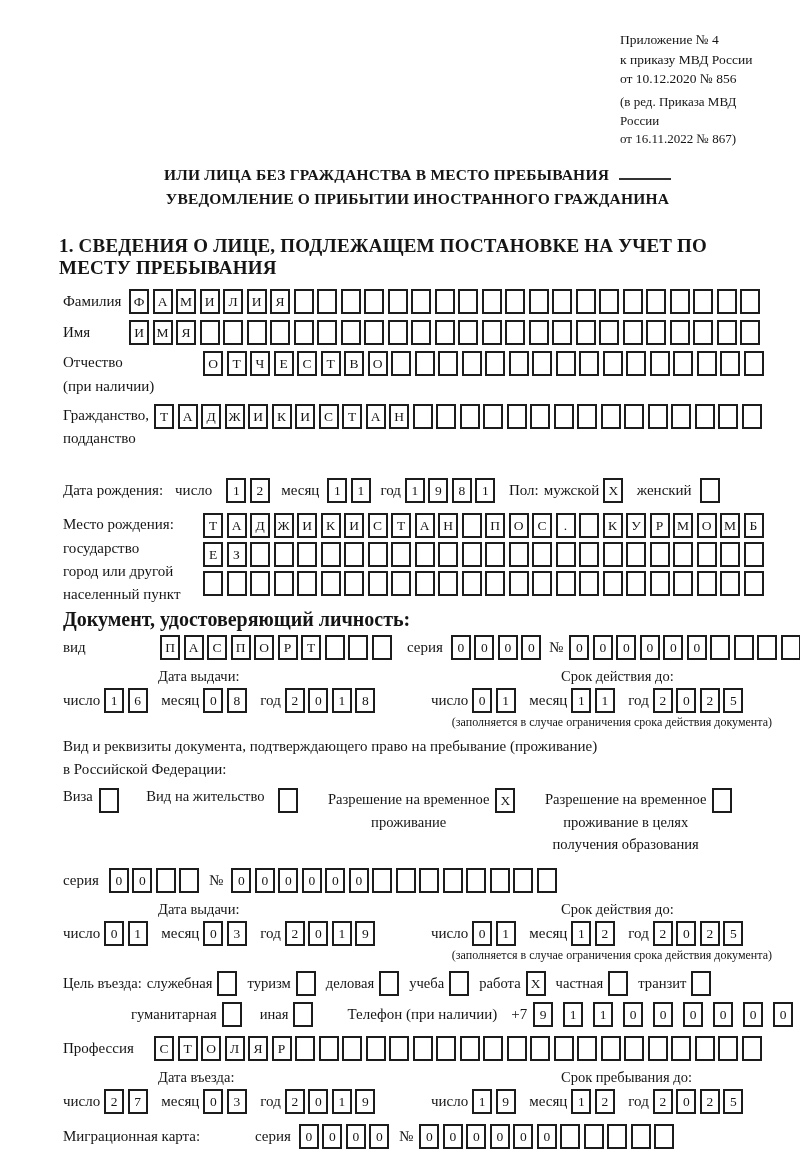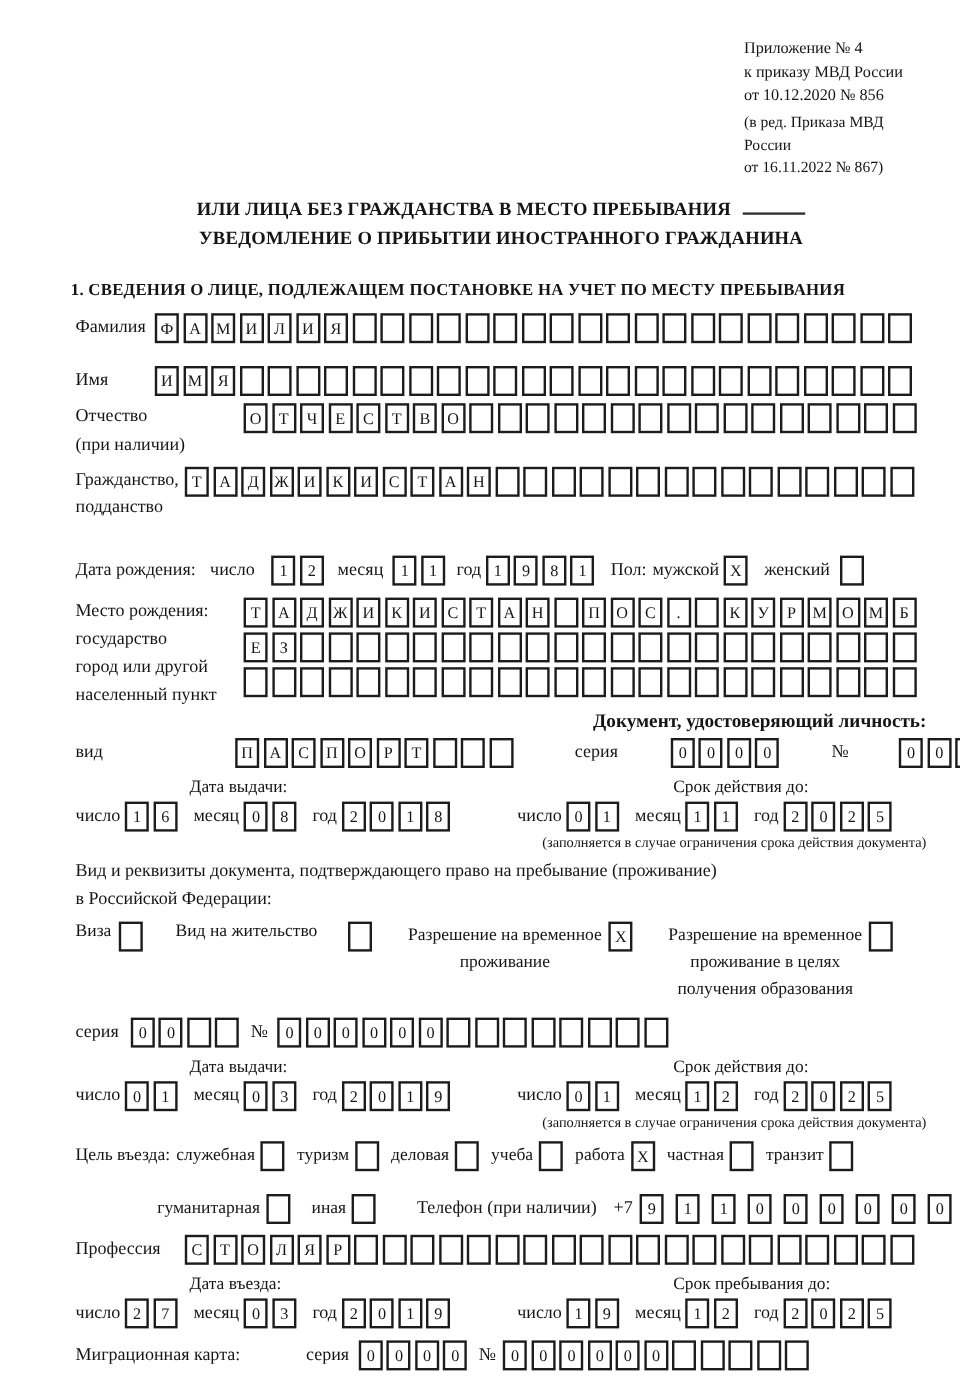--- a/index.html
+++ b/index.html
@@ -7,26 +7,26 @@
   .page{box-sizing:border-box;width:800px;height:938px;padding:30px 28px 0 63px;position:relative;}
 
   
   .hdr-block{margin-left:557px;font-size:13.5px;line-height:1.45;}
   .hdr-block .gap{height:4px;}
   .form-label{font-weight:bold;text-align:right;font-size:15px;margin:14px 6px 0 0;letter-spacing:.5px;}
 
   
   .title{font-weight:bold;text-align:center;font-size:15.5px;line-height:1.55;margin-top:14px;letter-spacing:.2px;}
   .blank-line{display:inline-block;width:52px;border-bottom:2.5px solid #333;height:14px;margin-left:10px;}
-  .sec-heading{font-weight:bold;font-size:14px;margin-top:24px;margin-left:-4px;letter-spacing:.2px;}
+  .sec-heading{font-weight:bold;font-size:19px;margin-top:24px;margin-left:-4px;letter-spacing:.2px;}
 
   
   .cell{display:inline-block;box-sizing:border-box;width:20px;height:25px;border:2px solid #1c1c1c;
         margin-right:3.5px;text-align:center;line-height:21px;font-size:13.5px;vertical-align:middle;background:#fff;flex:0 0 auto;}
-  .row{display:flex;align-items:center;margin-top:19px;white-space:nowrap;}
+  .row{display:flex;align-items:center;margin-top:6px;white-space:nowrap;}
   .row-top{display:flex;align-items:flex-start;margin-top:6px;white-space:nowrap;}
   .lbl{flex:0 0 auto;}
   .w66{width:66px;} .w91{width:91px;} .w140{width:140px;} .w97{width:97px;}
   .lines div{line-height:1.55;}
   .cellstack>div{margin-bottom:4px;white-space:nowrap;}
   .mt10{margin-top:10px;}
 
   
   .dates{display:flex;margin-top:8px;}
   .dg1{width:368px;}
@@ -127,22 +127,22 @@
       <div>город или другой</div>
       <div>населенный пункт</div>
     </span>
     <span class="cellstack">
       <div><span class="cell">Т</span><span class="cell">А</span><span class="cell">Д</span><span class="cell">Ж</span><span class="cell">И</span><span class="cell">К</span><span class="cell">И</span><span class="cell">С</span><span class="cell">Т</span><span class="cell">А</span><span class="cell">Н</span><span class="cell"></span><span class="cell">П</span><span class="cell">О</span><span class="cell">С</span><span class="cell">.</span><span class="cell"></span><span class="cell">К</span><span class="cell">У</span><span class="cell">Р</span><span class="cell">М</span><span class="cell">О</span><span class="cell">М</span><span class="cell">Б</span></div>
       <div><span class="cell">Е</span><span class="cell">З</span><span class="cell"></span><span class="cell"></span><span class="cell"></span><span class="cell"></span><span class="cell"></span><span class="cell"></span><span class="cell"></span><span class="cell"></span><span class="cell"></span><span class="cell"></span><span class="cell"></span><span class="cell"></span><span class="cell"></span><span class="cell"></span><span class="cell"></span><span class="cell"></span><span class="cell"></span><span class="cell"></span><span class="cell"></span><span class="cell"></span><span class="cell"></span><span class="cell"></span></div>
       <div><span class="cell"></span><span class="cell"></span><span class="cell"></span><span class="cell"></span><span class="cell"></span><span class="cell"></span><span class="cell"></span><span class="cell"></span><span class="cell"></span><span class="cell"></span><span class="cell"></span><span class="cell"></span><span class="cell"></span><span class="cell"></span><span class="cell"></span><span class="cell"></span><span class="cell"></span><span class="cell"></span><span class="cell"></span><span class="cell"></span><span class="cell"></span><span class="cell"></span><span class="cell"></span><span class="cell"></span></div>
     </span>
   </div>
 
-  <div style="text-align:right;font-weight:bold;margin-top:2px;font-size:16px;">Документ, удостоверяющий личность:</div>
-  <div class="row" style="margin-top:4px;gap:36px;">
+  <div style="text-align:left;font-weight:bold;margin-top:2px;font-size:20px;">Документ, удостоверяющий личность:</div>
+  <div class="row" style="margin-top:4px;">
     <span class="lbl w97">вид</span>
     <span><span class="cell">П</span><span class="cell">А</span><span class="cell">С</span><span class="cell">П</span><span class="cell">О</span><span class="cell">Р</span><span class="cell">Т</span><span class="cell"></span><span class="cell"></span><span class="cell"></span></span>
     <span class="word" style="margin:0 8px 0 12px;">серия</span>
     <span><span class="cell">0</span><span class="cell">0</span><span class="cell">0</span><span class="cell">0</span></span>
     <span class="word" style="margin:0 6px 0 4px;">№</span>
     <span><span class="cell">0</span><span class="cell">0</span><span class="cell">0</span><span class="cell">0</span><span class="cell">0</span><span class="cell">0</span><span class="cell"></span><span class="cell"></span><span class="cell"></span><span class="cell"></span></span>
   </div>
 
   <div class="dates">
     <div class="dg1">
@@ -171,21 +171,21 @@
   </div>
 
   <div style="margin-top:8px;">Вид и реквизиты документа, подтверждающего право на пребывание (проживание)</div>
   <div style="margin-top:6px;">в Российской Федерации:</div>
 
   <div class="res-opts">
     <span class="opt">
       <span class="olbl">Виза</span>
       <span><span class="cell"></span></span>
     </span>
-    <span class="opt" style="margin-left:10px;gap:12px;">
+    <span class="opt" style="margin-left:10px;">
       <span class="olbl" style="margin-right:14px;">Вид на жительство</span>
       <span><span class="cell"></span></span>
     </span>
     <span class="opt" style="margin-left:12px;">
       <span class="olbl center lines">
         <div>Разрешение на временное</div>
         <div>проживание</div>
       </span>
       <span><span class="cell">X</span></span>
     </span>

